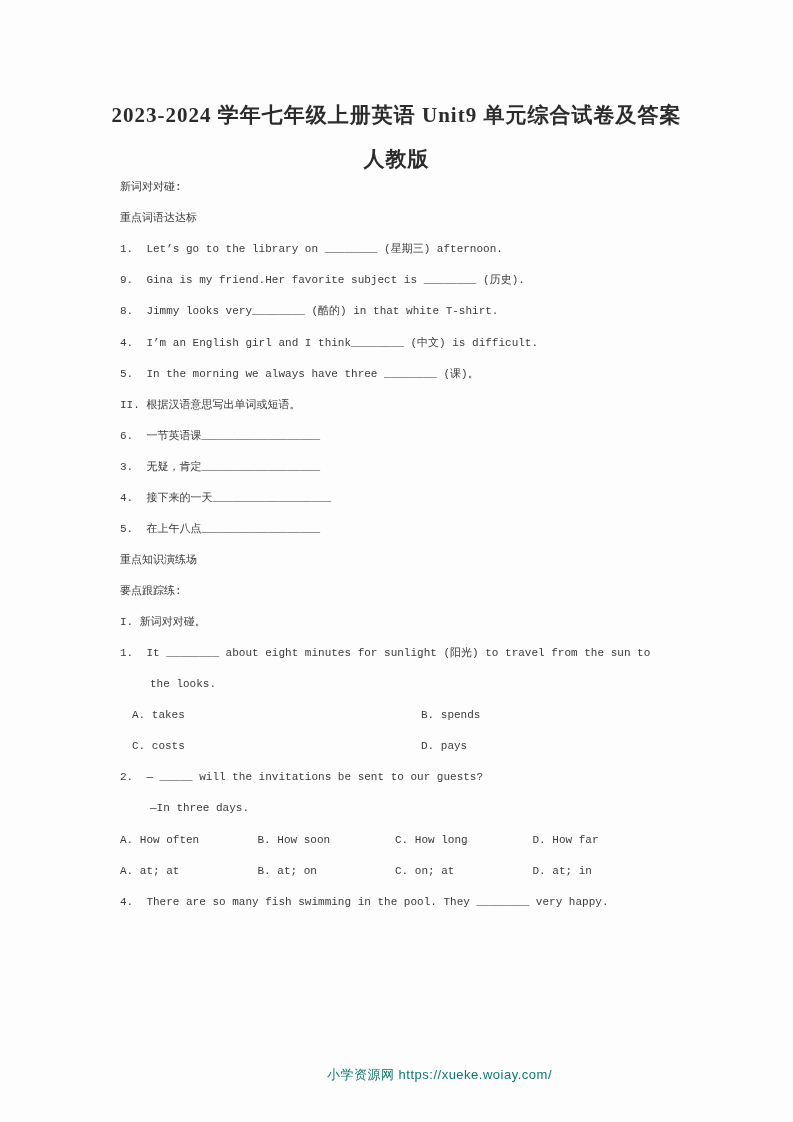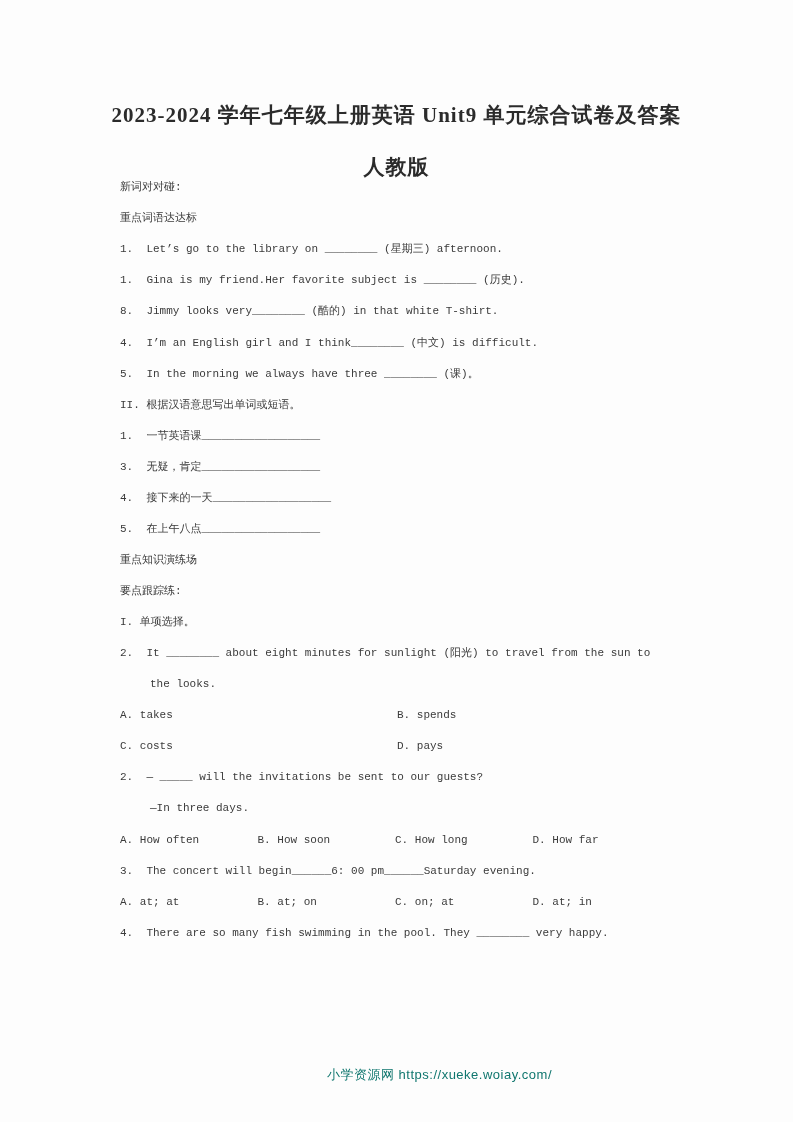--- a/index.html
+++ b/index.html
@@ -21,36 +21,36 @@
     font-family: "Liberation Serif", "DejaVu Serif", serif;
     font-weight: 700;
     color: #2b2b2b;
   }
   .title-line {
     margin: 0;
     font-size: 21px;
     line-height: 30px;
     letter-spacing: 1px;
   }
-  .title-line.second { margin-top: 22px; }
+  .title-line.second { margin-top: 14px; }
   .body {
     position: absolute;
     top: 171px;
     left: 120px;
     width: 560px;
     font-size: 11px;
   }
   .line {
     height: 31.1px;
     display: flex;
     align-items: center;
     white-space: pre;
   }
   .line.indent { padding-left: 30px; }
-  .cols2 .cell { width: 277px; }
+  .cols2 .cell { width: 277px; margin-left: 12px; }
   .cols4 .cell { width: 137.5px; }
   .cols2 .cell:last-child, .cols4 .cell:last-child { width: auto; }
   .footer {
     position: absolute;
     top: 1066px;
     left: 0;
     width: 100%;
     text-align: center;
     font-family: "Liberation Sans", "DejaVu Sans", sans-serif;
     font-size: 13px;
@@ -66,51 +66,50 @@
 
   <div class="title-block">
     <h1 class="title-line">2023-2024 学年七年级上册英语 Unit9 单元综合试卷及答案</h1>
     <h1 class="title-line second">人教版</h1>
   </div>
 
   <div class="body">
     <div class="line">新词对对碰:</div>
     <div class="line">重点词语达达标</div>
     <div class="line">1.  Let’s go to the library on ________ (星期三) afternoon.</div>
-    <div class="line">1.  Gina is my friend.Her favorite subject is ________ (历史).</div>
+    <div class="line">9.  Gina is my friend.Her favorite subject is ________ (历史).</div>
     <div class="line">8.  Jimmy looks very________ (酷的) in that white T-shirt.</div>
     <div class="line">4.  I’m an English girl and I think________ (中文) is difficult.</div>
     <div class="line">5.  In the morning we always have three ________ (课)。</div>
     <div class="line">II. 根据汉语意思写出单词或短语。</div>
-    <div class="line">1.  一节英语课__________________</div>
+    <div class="line">6.  一节英语课__________________</div>
     <div class="line">3.  无疑，肯定__________________</div>
     <div class="line">4.  接下来的一天__________________</div>
     <div class="line">5.  在上午八点__________________</div>
     <div class="line">重点知识演练场</div>
     <div class="line">要点跟踪练:</div>
-    <div class="line">I. 单项选择。</div>
-    <div class="line">2.  It ________ about eight minutes for sunlight (阳光) to travel from the sun to</div>
+    <div class="line">I. 新词对对碰。</div>
+    <div class="line">1.  It ________ about eight minutes for sunlight (阳光) to travel from the sun to</div>
     <div class="line indent">the looks.</div>
     <div class="line cols2">
       <span class="cell">A. takes</span>
       <span class="cell">B. spends</span>
     </div>
     <div class="line cols2">
       <span class="cell">C. costs</span>
       <span class="cell">D. pays</span>
     </div>
     <div class="line">2.  — _____ will the invitations be sent to our guests?</div>
     <div class="line indent">—In three days.</div>
     <div class="line cols4">
       <span class="cell">A. How often</span>
       <span class="cell">B. How soon</span>
       <span class="cell">C. How long</span>
       <span class="cell">D. How far</span>
     </div>
-    <div class="line">3.  The concert will begin______6: 00 pm______Saturday evening.</div>
     <div class="line cols4">
       <span class="cell">A. at; at</span>
       <span class="cell">B. at; on</span>
       <span class="cell">C. on; at</span>
       <span class="cell">D. at; in</span>
     </div>
     <div class="line">4.  There are so many fish swimming in the pool. They ________ very happy.</div>
   </div>
 
   <div class="footer">小学资源网 https://xueke.woiay.com/</div>

